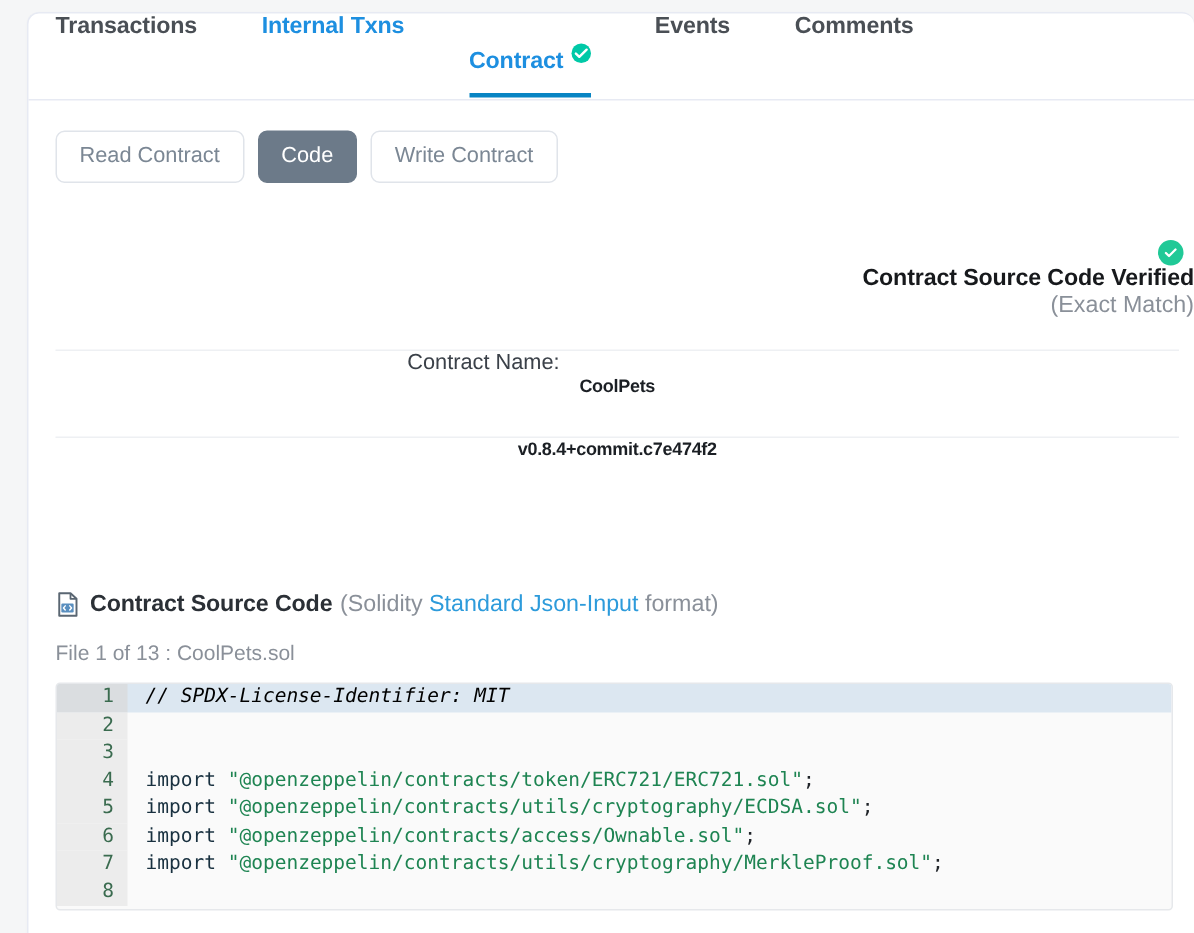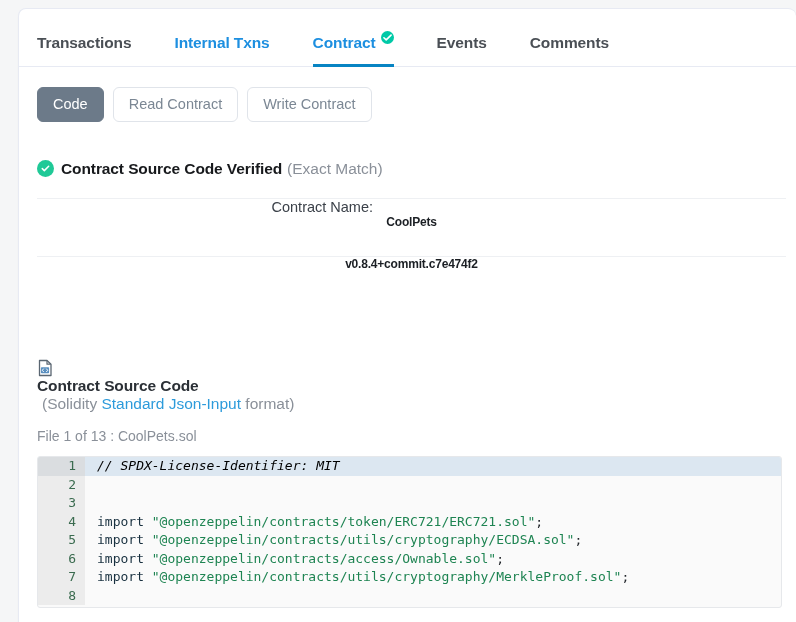--- a/index.html
+++ b/index.html
@@ -27,21 +27,21 @@
     border-right: none;
     border-radius: 8px 8px 0 0;
     box-sizing: border-box;
     box-shadow: 0 1px 2px rgba(0,0,0,0.03);
   }
 
   
   #tabs {
     position: relative;
     display: flex;
-    align-items: flex-end;
+    align-items: flex-start;
     padding: 0 0 0 18px;
     height: 57px;
     border-bottom: 1px solid #e7eaf3;
   }
   .tab {
     position: relative;
     display: flex;
     align-items: center;
     font-size: 15.5px;
     font-weight: bold;
@@ -93,22 +93,23 @@
   }
   .pill.active {
     background: #6c7a89;
     border-color: #6c7a89;
     color: #ffffff;
   }
 
   
   #verified-row {
     display: flex;
-    align-items: flex-start;
+    align-items: flex-end;
     padding: 38px 0 0 18px;
+    flex-direction: column;
   }
   .check-circle {
     width: 17px; height: 17px;
     border-radius: 50%;
     background: #20c997;
     display: flex;
     align-items: center;
     justify-content: center;
     margin-right: 7px;
     flex: 0 0 auto;
@@ -145,23 +146,22 @@
   .info-value {
     font-size: 12px;
     font-weight: bold;
     color: #1b1f24;
     letter-spacing: -0.2px;
   }
 
   
   #src-head {
     display: flex;
-    align-items: flex-start;
+    align-items: center;
     padding: 45px 0 0 18px;
-    flex-direction: column;
   }
   #file-icon { margin-right: 7px; flex: 0 0 auto; display:block; }
   #src-title {
     font-size: 15.5px;
     font-weight: bold;
     color: #2b3036;
     letter-spacing: -0.1px;
   }
   #src-paren {
     font-size: 15.5px;
@@ -241,22 +241,22 @@
       </div>
       <div class="tab">
         <span>Events</span>
       </div>
       <div class="tab">
         <span>Comments</span>
       </div>
     </div>
 
   <div id="btn-row">
+      <button class="pill">Read Contract</button>
       <button class="pill active">Code</button>
-      <button class="pill">Read Contract</button>
       <button class="pill">Write Contract</button>
     </div>
 
   <div id="verified-row">
     <span class="check-circle">
       <svg width="11" height="11" viewBox="0 0 16 16" aria-hidden="true">
         <path d="M3.3 8.2 L6.3 11.1 L12.6 4.8" fill="none" stroke="#ffffff" stroke-width="2.2" stroke-linecap="round" stroke-linejoin="round"></path>
       </svg>
     </span>
     <span id="verified-title">Contract Source Code Verified</span>

